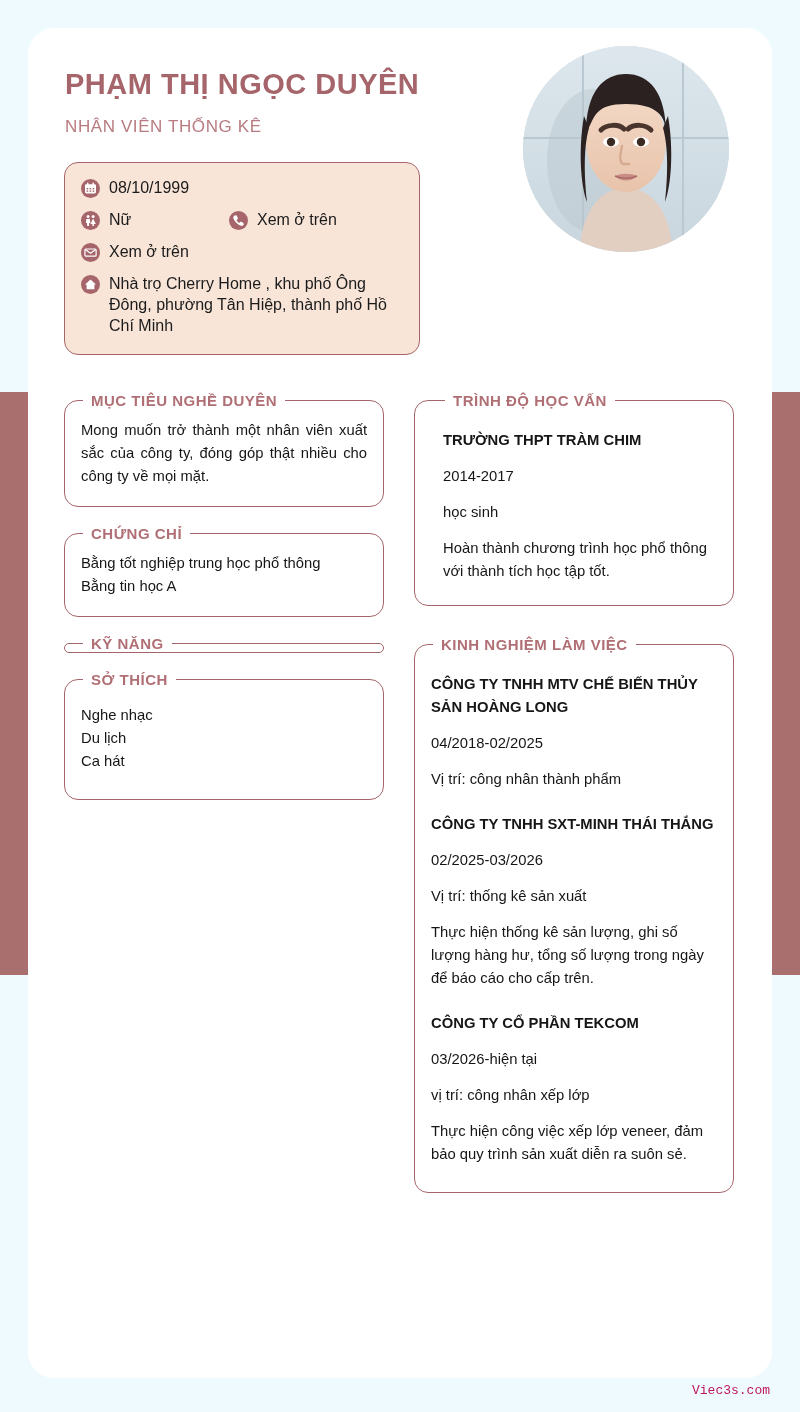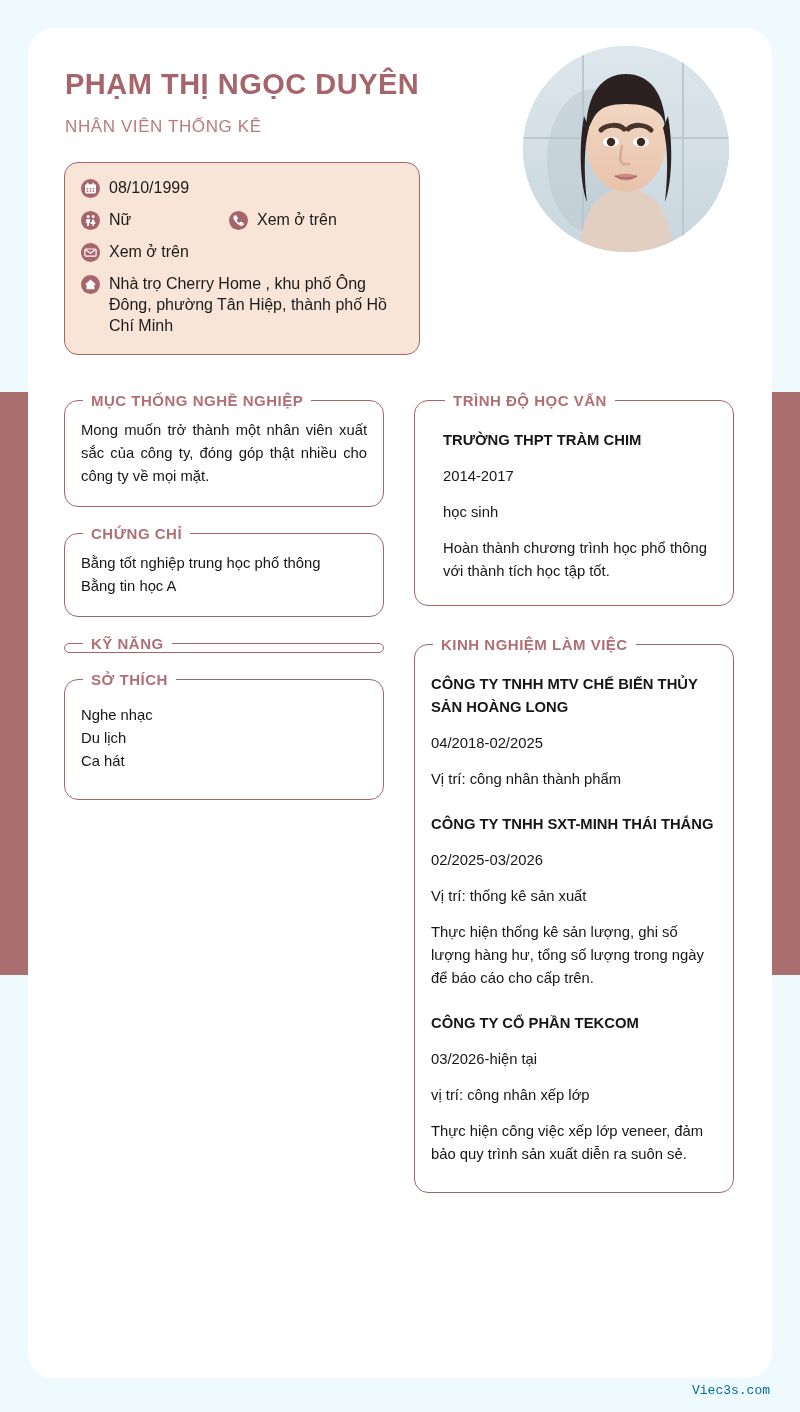--- a/index.html
+++ b/index.html
@@ -182,21 +182,21 @@
   .entry-title.later { margin-top: 22px; }
 
   
   .footer {
     position: absolute;
     right: 30px;
     top: 1390px;
     transform: translateY(-50%);
     font-family: "Liberation Mono", "DejaVu Sans Mono", monospace;
     font-size: 13px;
-    color: #0369a1;
+    color: #be185d;
   }
 </style>
 </head>
 <body>
 
 <div class="page">
 
   <div class="side-bar left"></div>
   <div class="side-bar right"></div>
 
@@ -305,21 +305,21 @@
             </span>
             <span class="ctext">Nhà trọ Cherry Home , khu phố Ông Đông, phường Tân Hiệp, thành phố Hồ Chí Minh</span>
           </div>
         </div>
       </div>
     </div>
 
     <div class="col-left">
 
       <fieldset class="section">
-        <legend>MỤC THỐNG NGHỀ NGHIỆP</legend>
+        <legend>MỤC TIÊU NGHỀ DUYÊN</legend>
         <div class="section-body">
           <p class="justify">Mong muốn trở thành một nhân viên xuất sắc của công ty, đóng góp thật nhiều cho công ty về mọi mặt.</p>
         </div>
       </fieldset>
 
       <fieldset class="section">
         <legend>CHỨNG CHỈ</legend>
         <div class="section-body">
           <p class="tight">Bằng tốt nghiệp trung học phổ thông</p>
           <p class="tight">Bằng tin học A</p>

